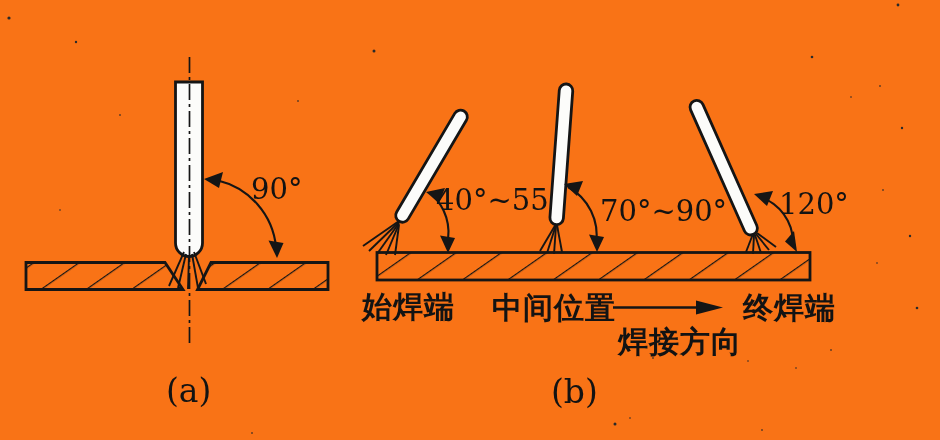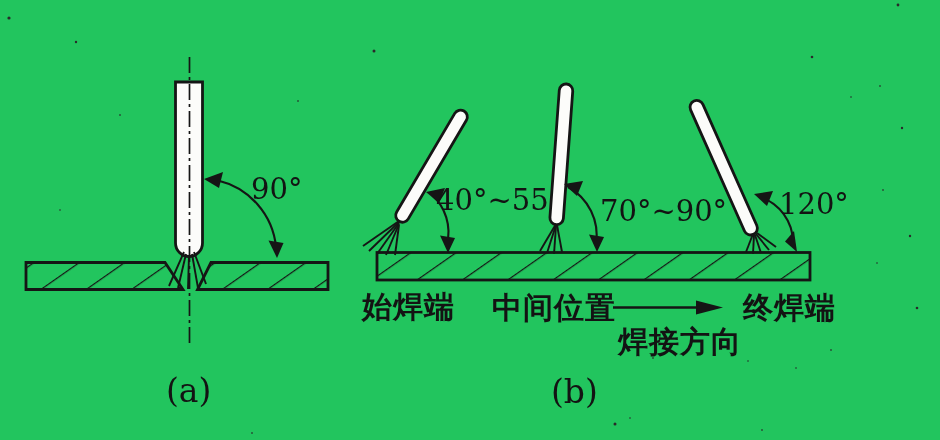--- a/index.html
+++ b/index.html
@@ -4,21 +4,21 @@
 <style>
   html, body {
     margin: 0;
     padding: 0;
     background: #ffffff;
   }
   .page {
     position: relative;
     width: 940px;
     height: 440px;
-    background: #22c55e;
+    background: #f97316;
     overflow: hidden;
   }
   svg { display: block; }
   .ink-stroke { stroke: #151515; fill: none; }
   .ink-fill   { fill: #151515; stroke: none; }
   .num-label {
     font-family: "DejaVu Serif", "Liberation Serif", serif;
     font-size: 29px;
     fill: #131313;
   }

